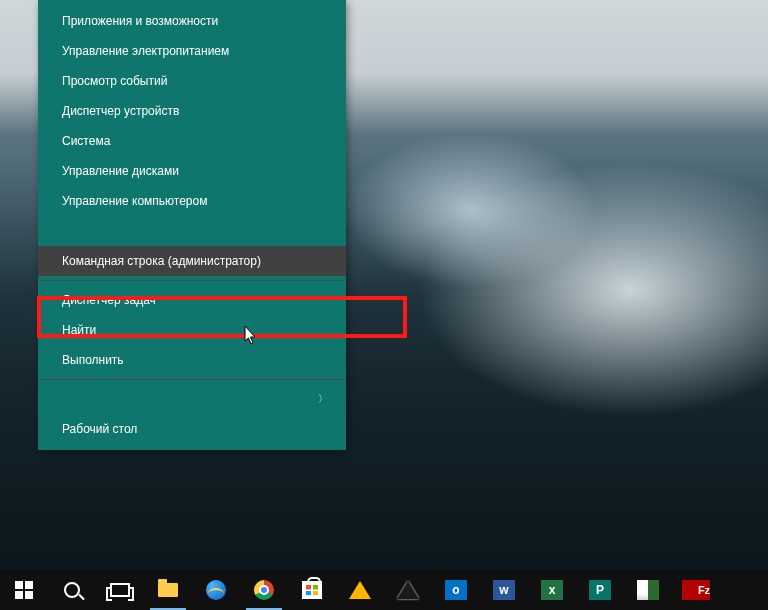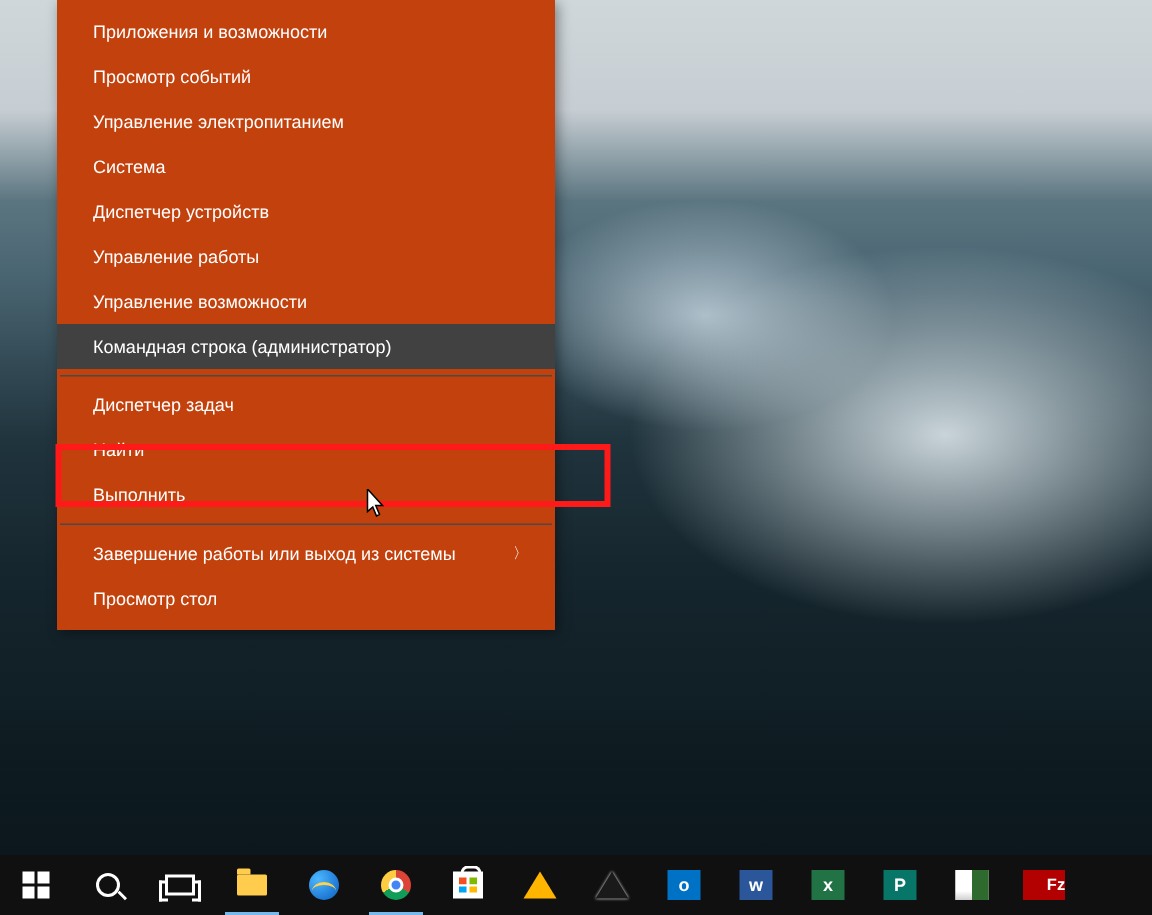--- a/index.html
+++ b/index.html
@@ -16,35 +16,35 @@
         #cfd7db 0%, #c7ced3 12%,
         #5b7580 22%, #4a6572 30%,
         #20343d 48%, #16262e 62%,
         #0d1a20 85%, #0a151b 100%);
   }
 
   
   .winx-menu {
     position: absolute;
     left: 38px; top: 0;
-    width: 332px;
-    background: #c2410c;
+    width: 308px;
+    background: #0f766e;
     color: #fff;
     padding: 6px 0 6px 0;
     font-size: 12px;
     box-shadow: 2px 2px 8px rgba(0,0,0,.4);
   }
   .menu-item {
     display: flex; align-items: center;
     height: 30px;
     padding: 0 24px 0 24px;
     cursor: default;
     position: relative;
   }
-  .menu-item.hovered { background: #414141; }
+  .menu-item.hovered { background: #414141; margin-top: 30px; }
   .menu-item .arrow {
     position: absolute; right: 18px; top: 50%; transform: translateY(-50%);
     font-size: 10px; color: #fff;
   }
   .menu-sep {
     height: 1px; margin: 4px 2px;
     background: #4a4a4a;
   }
 
   
@@ -117,59 +117,58 @@
 <body>
 
 <div class="wallpaper"></div>
 
 <div class="winx-menu">
 
   <div class="menu-item">
       <span>Приложения и возможности</span>
     </div>
   <div class="menu-item">
+      <span>Управление электропитанием</span>
+    </div>
+  <div class="menu-item">
       <span>Просмотр событий</span>
     </div>
   <div class="menu-item">
-      <span>Управление электропитанием</span>
+      <span>Диспетчер устройств</span>
     </div>
   <div class="menu-item">
       <span>Система</span>
     </div>
   <div class="menu-item">
-      <span>Диспетчер устройств</span>
-    </div>
-  <div class="menu-item">
-      <span>Управление работы</span>
-    </div>
-  <div class="menu-item">
-      <span>Управление возможности</span>
+      <span>Управление дисками</span>
+    </div>
+  <div class="menu-item">
+      <span>Управление компьютером</span>
     </div>
   <div class="menu-item hovered">
       <span>Командная строка (администратор)</span>
     </div>
   <div class="menu-sep"></div>
 
   <div class="menu-item">
       <span>Диспетчер задач</span>
     </div>
   <div class="menu-item">
       <span>Найти</span>
     </div>
   <div class="menu-item">
       <span>Выполнить</span>
     </div>
   <div class="menu-sep"></div>
 
   <div class="menu-item">
-    <span>Завершение работы или выход из системы</span>
     <span class="arrow">〉</span>
   </div>
   <div class="menu-item">
-      <span>Просмотр стол</span>
+      <span>Рабочий стол</span>
     </div>
 </div>
 
 <div class="highlight-box" style="left:37px; top:296px; width:370px; height:42px;"></div>
 
 <svg class="cursor" style="left:244px; top:326px;" viewBox="0 0 12 20">
   <path d="M0,0 L0,15 L3.5,12 L6,18 L8,17 L5.5,11 L10,11 Z" fill="#fff" stroke="#000" stroke-width="1"></path>
 </svg>
 
 <div class="taskbar">

